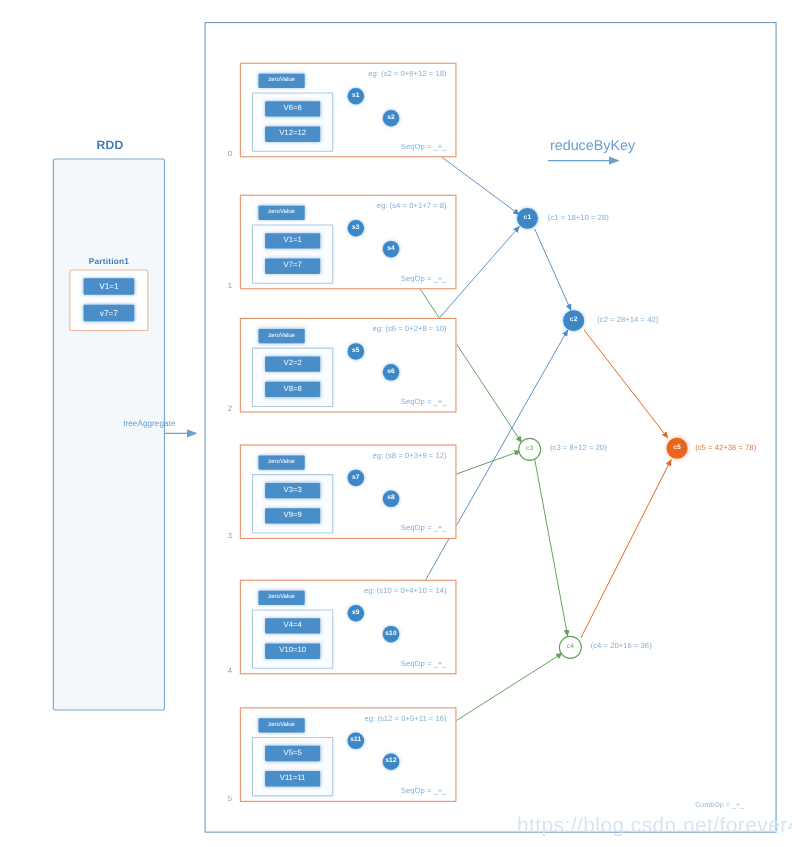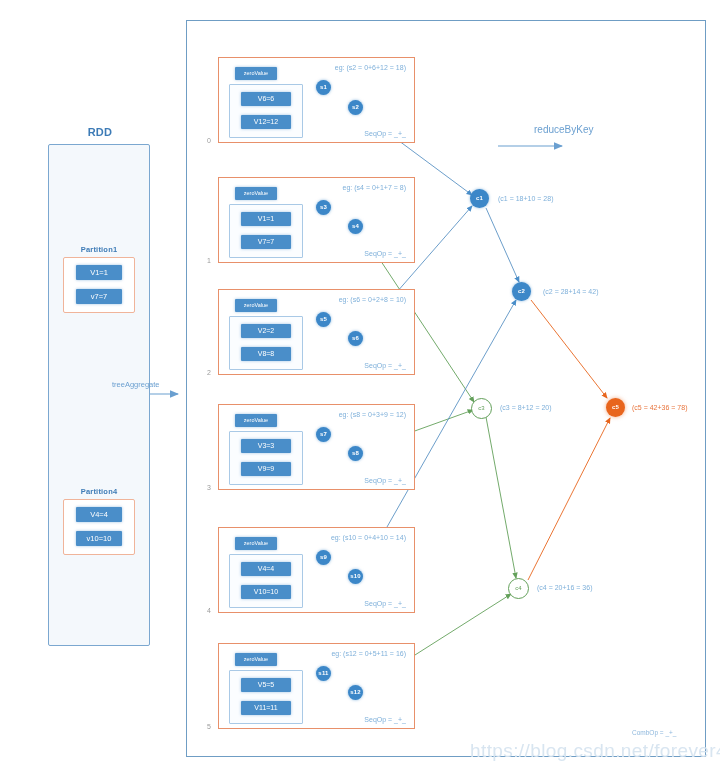--- a/index.html
+++ b/index.html
@@ -20,21 +20,21 @@
   .p-inner{margin:0 14px;border:1.2px solid #f0b49a;background:#ffffff;
            border-radius:2px;padding:7px 0 8px 0;}
   .chip{margin:0 auto;width:46px;height:15px;line-height:15px;text-align:center;
         background:#4a8ec9;color:#ffffff;font-size:7.5px;border-radius:1px;
         box-shadow:0 0 3px rgba(120,170,215,.75);}
   .chip+.chip{margin-top:9px;}
 
   
   #treeagg-label{position:absolute;left:112px;top:380px;font-size:7.5px;color:#6a9fd0;}
   
-  #reduce-label{position:absolute;left:500px;top:124px;font-size:10px;color:#6a9fd0;margin-left:34px;}
+  #reduce-label{position:absolute;left:500px;top:124px;font-size:13px;color:#6a9fd0;}
 
   
   #right-frame{position:absolute;left:186px;top:20px;width:518px;height:735px;
                border:1.3px solid #6f9dc4;background:transparent;}
 
   
   .block{position:absolute;width:195px;height:84px;border:1.2px solid #e8906a;
          background:#ffffff;}
   .blk-eg{position:absolute;right:8px;top:6px;font-size:7px;color:#7fb0da;
           white-space:nowrap;}
@@ -160,37 +160,30 @@
 
     <line x1="531" y1="300" x2="607" y2="398" stroke="#e8651d" stroke-width=".9" marker-end="url(#ao)"></line>
 
     <line x1="528" y1="580" x2="610" y2="418" stroke="#e8651d" stroke-width=".9" marker-end="url(#ao)"></line>
   </svg>
 
   <div id="rdd-title">RDD</div>
   <div id="rdd-box">
 
 
-    <div class="partition" style="top:100px;">
+    <div class="partition" style="top:88px;">
       <div class="p-label">Partition1</div>
       <div class="p-inner">
         <div class="chip">V1=1</div>
         <div class="chip">v7=7</div>
       </div>
     </div>
 
 
 
-    <div class="partition" style="top:342px;">
-      <div class="p-label">Partition4</div>
-      <div class="p-inner">
-        <div class="chip">V4=4</div>
-        <div class="chip">v10=10</div>
-      </div>
-    </div>
 
   </div>
 
   <div id="treeagg-label">treeAggregate</div>
   <div id="reduce-label">reduceByKey</div>
 
   <div id="right-frame"></div>
 
   <div class="block" style="left:218px;top:57px;">
     <div class="blk-idx">0</div>

